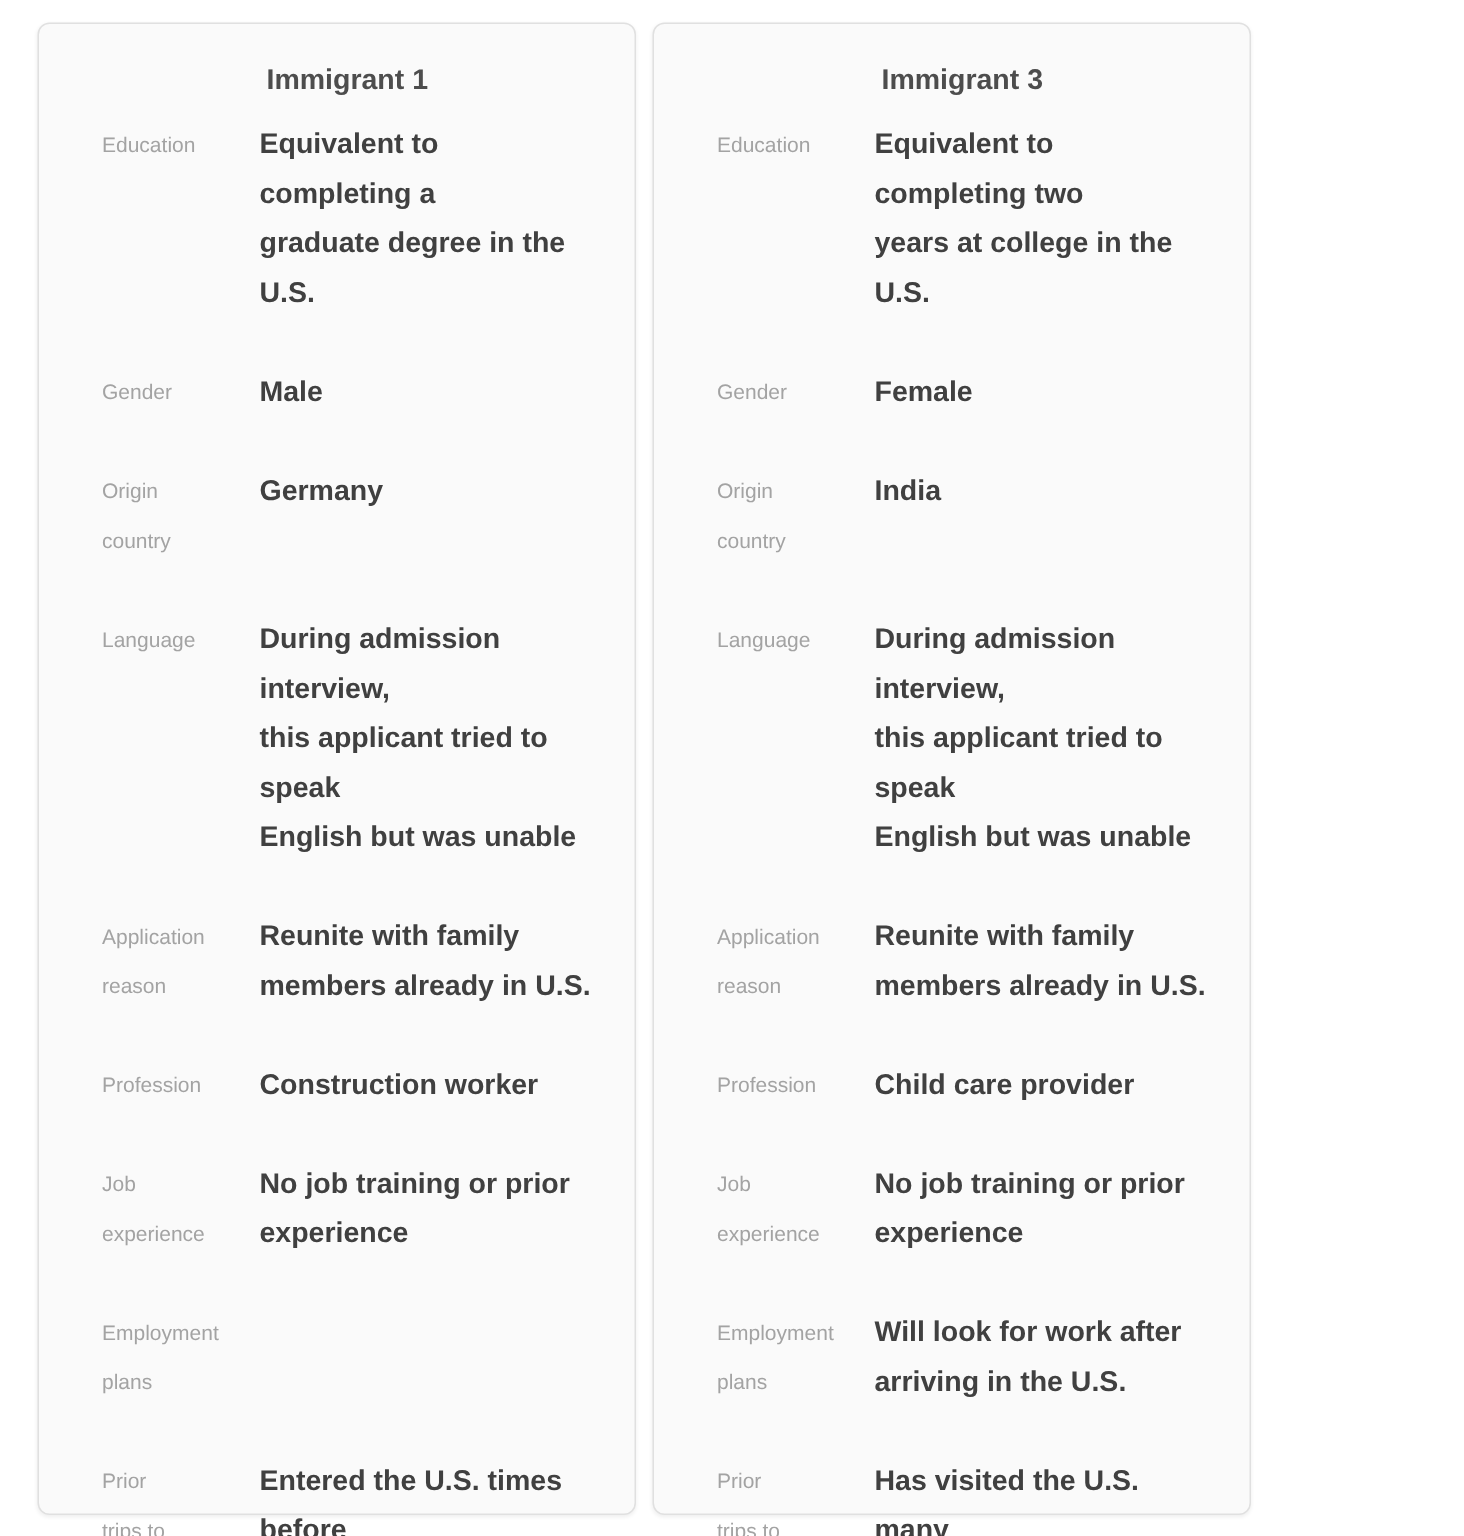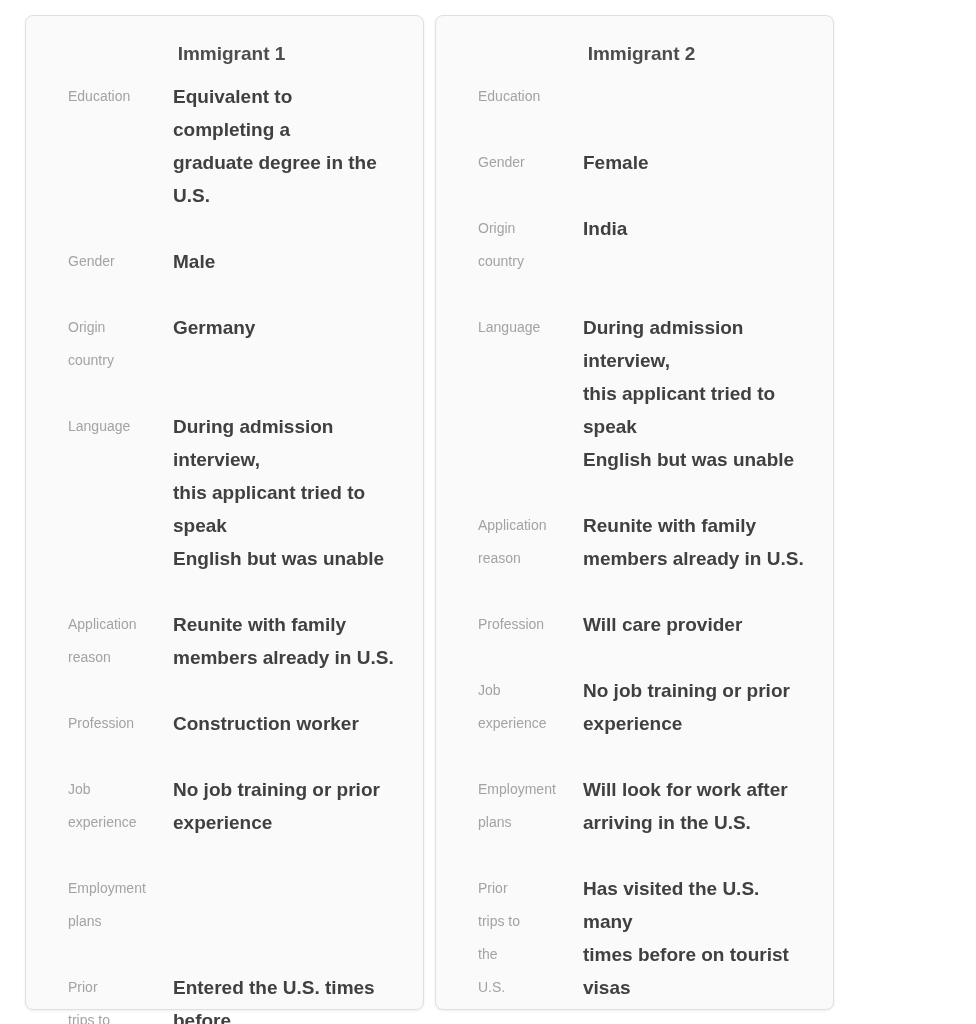--- a/index.html
+++ b/index.html
@@ -107,24 +107,26 @@
       <div class="label">Prior
 trips to
 the
 U.S.</div>
       <div class="value">Entered the U.S. times before
 without legal authorization</div>
     </div>
   </section>
 
   <section class="card">
-    <h2 class="card-title">Immigrant 2</h2>
+    <h2 class="card-title">Immigrant 3</h2>
 
     <div class="row">
       <div class="label">Education</div>
+      <div class="value">Equivalent to completing two
+years at college in the U.S.</div>
     </div>
     <div class="row">
       <div class="label">Gender</div>
       <div class="value">Female</div>
     </div>
     <div class="row">
       <div class="label">Origin
 country</div>
       <div class="value">India</div>
     </div>
@@ -135,21 +137,21 @@
 English but was unable</div>
     </div>
     <div class="row">
       <div class="label">Application
 reason</div>
       <div class="value">Reunite with family
 members already in U.S.</div>
     </div>
     <div class="row">
       <div class="label">Profession</div>
-      <div class="value">Will care provider</div>
+      <div class="value">Child care provider</div>
     </div>
     <div class="row">
       <div class="label">Job
 experience</div>
       <div class="value">No job training or prior
 experience</div>
     </div>
     <div class="row">
       <div class="label">Employment
 plans</div>

